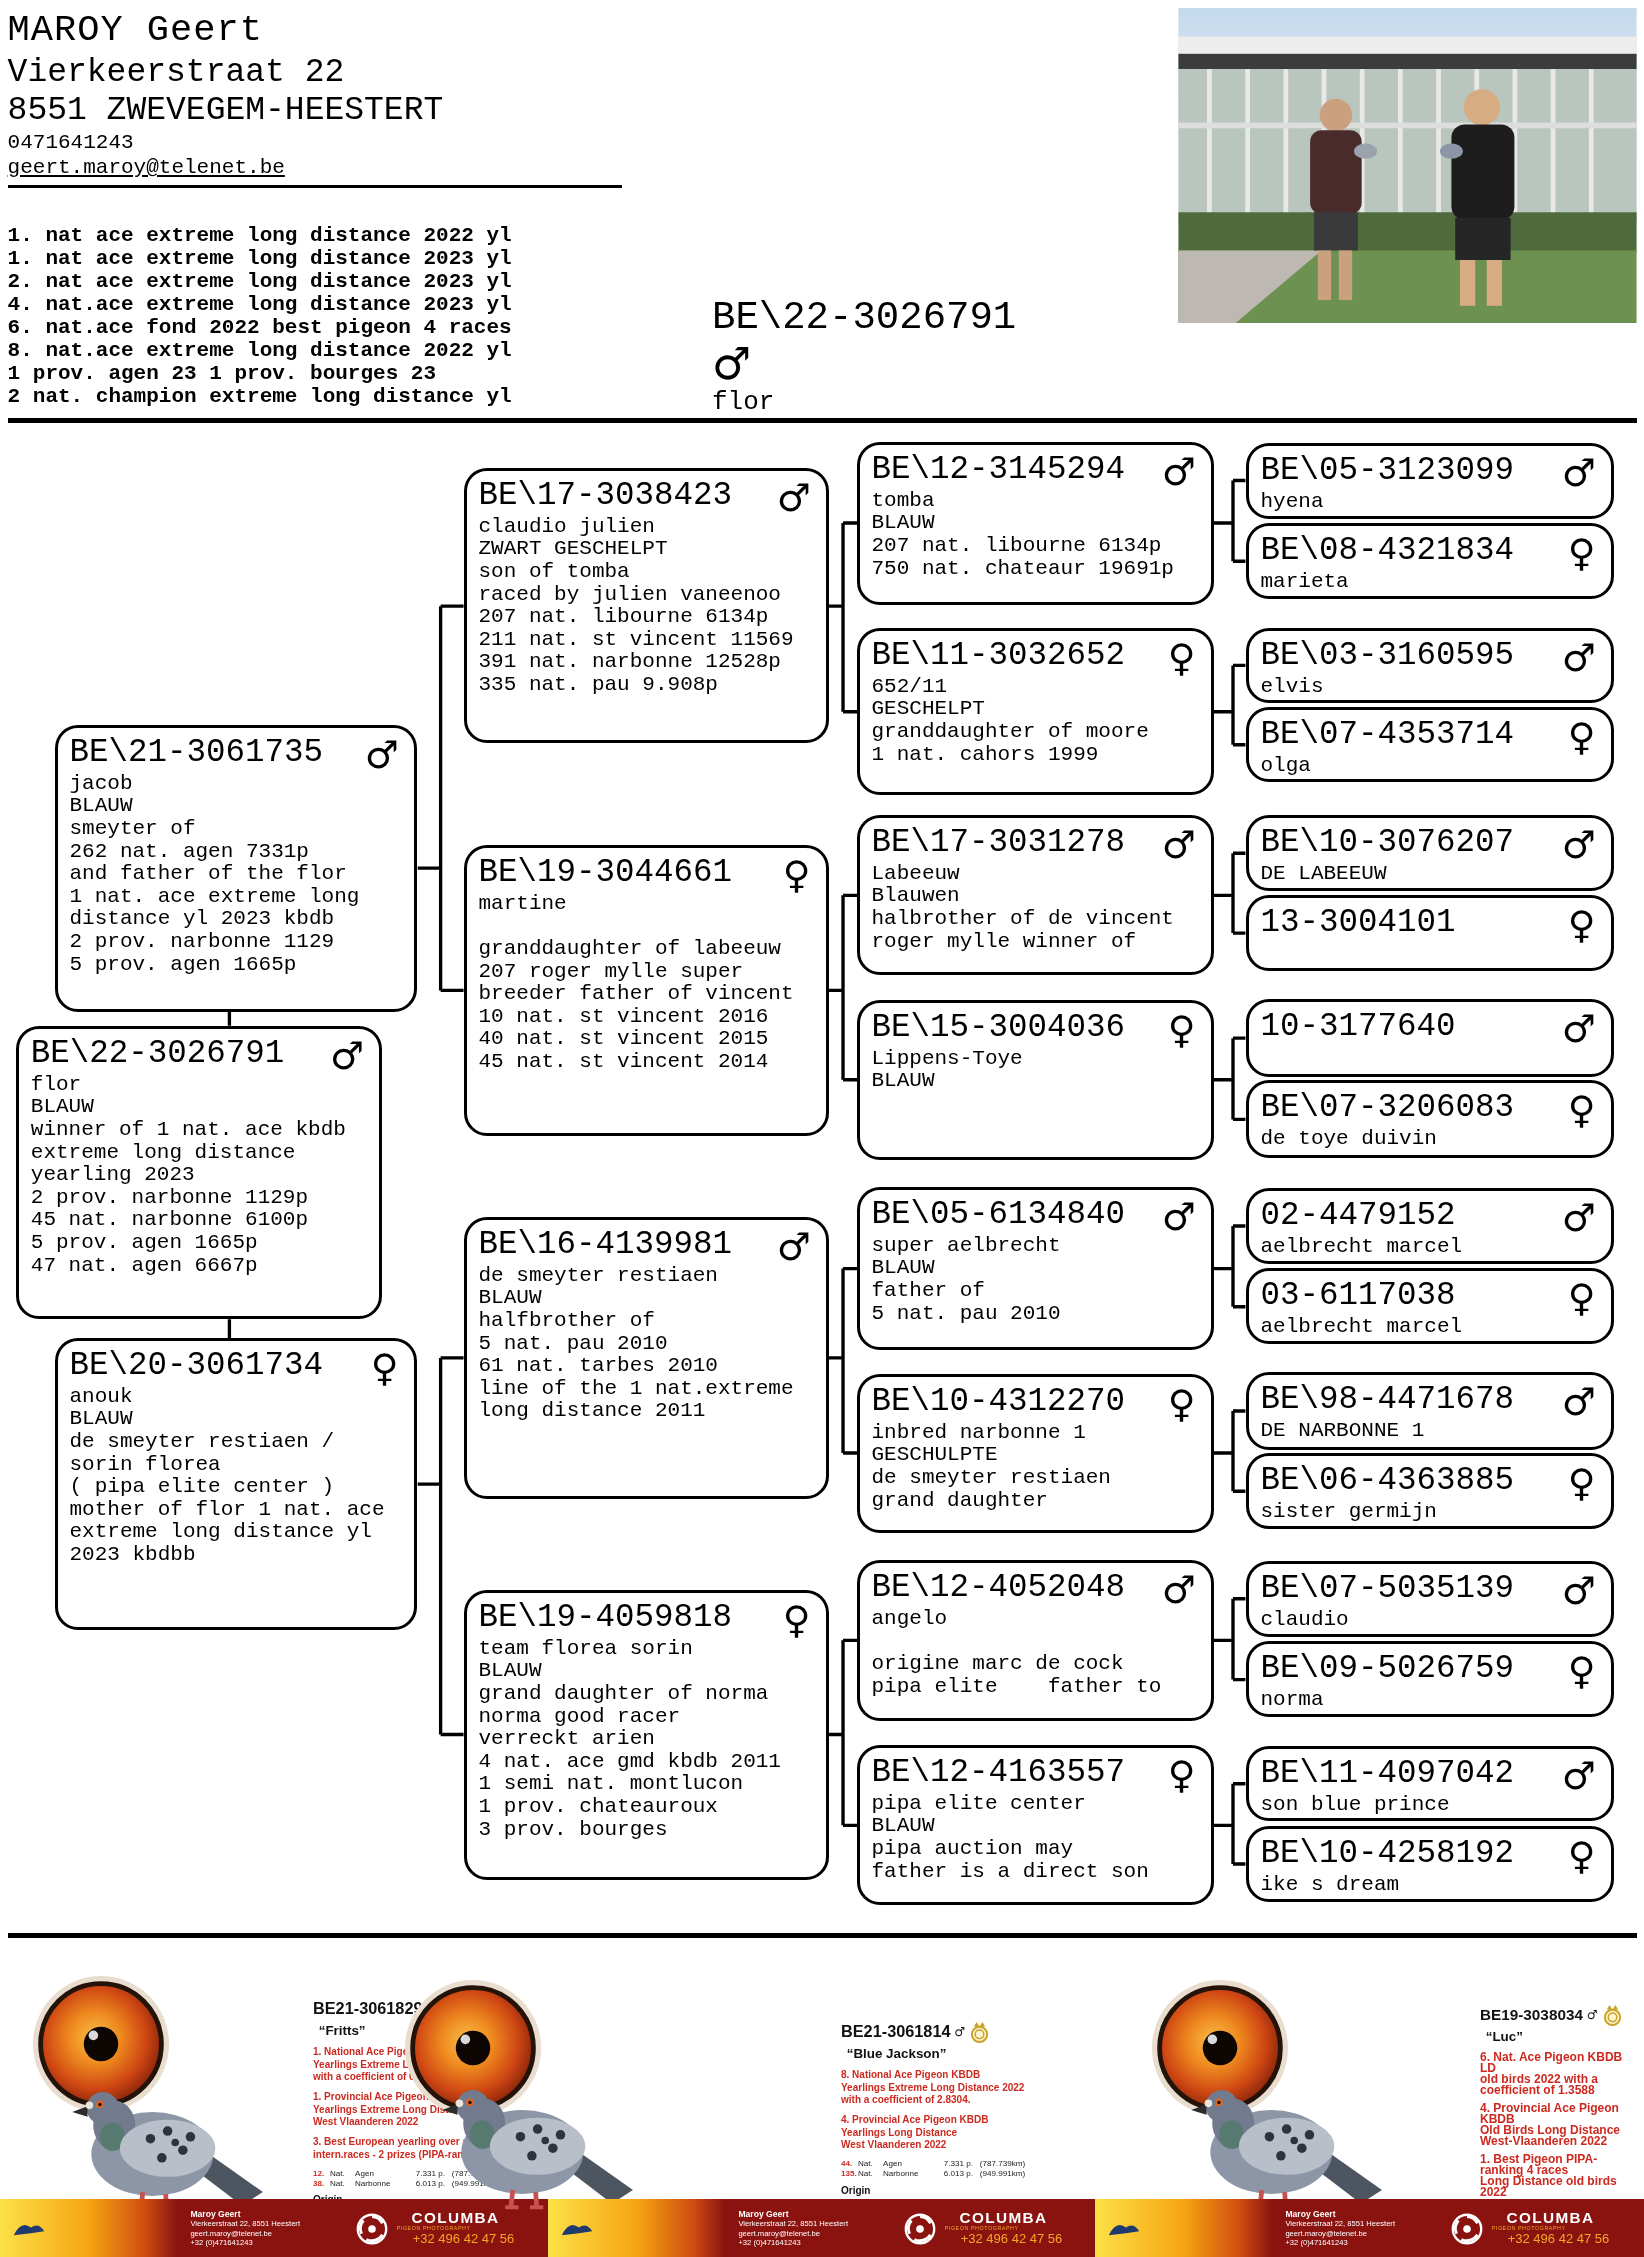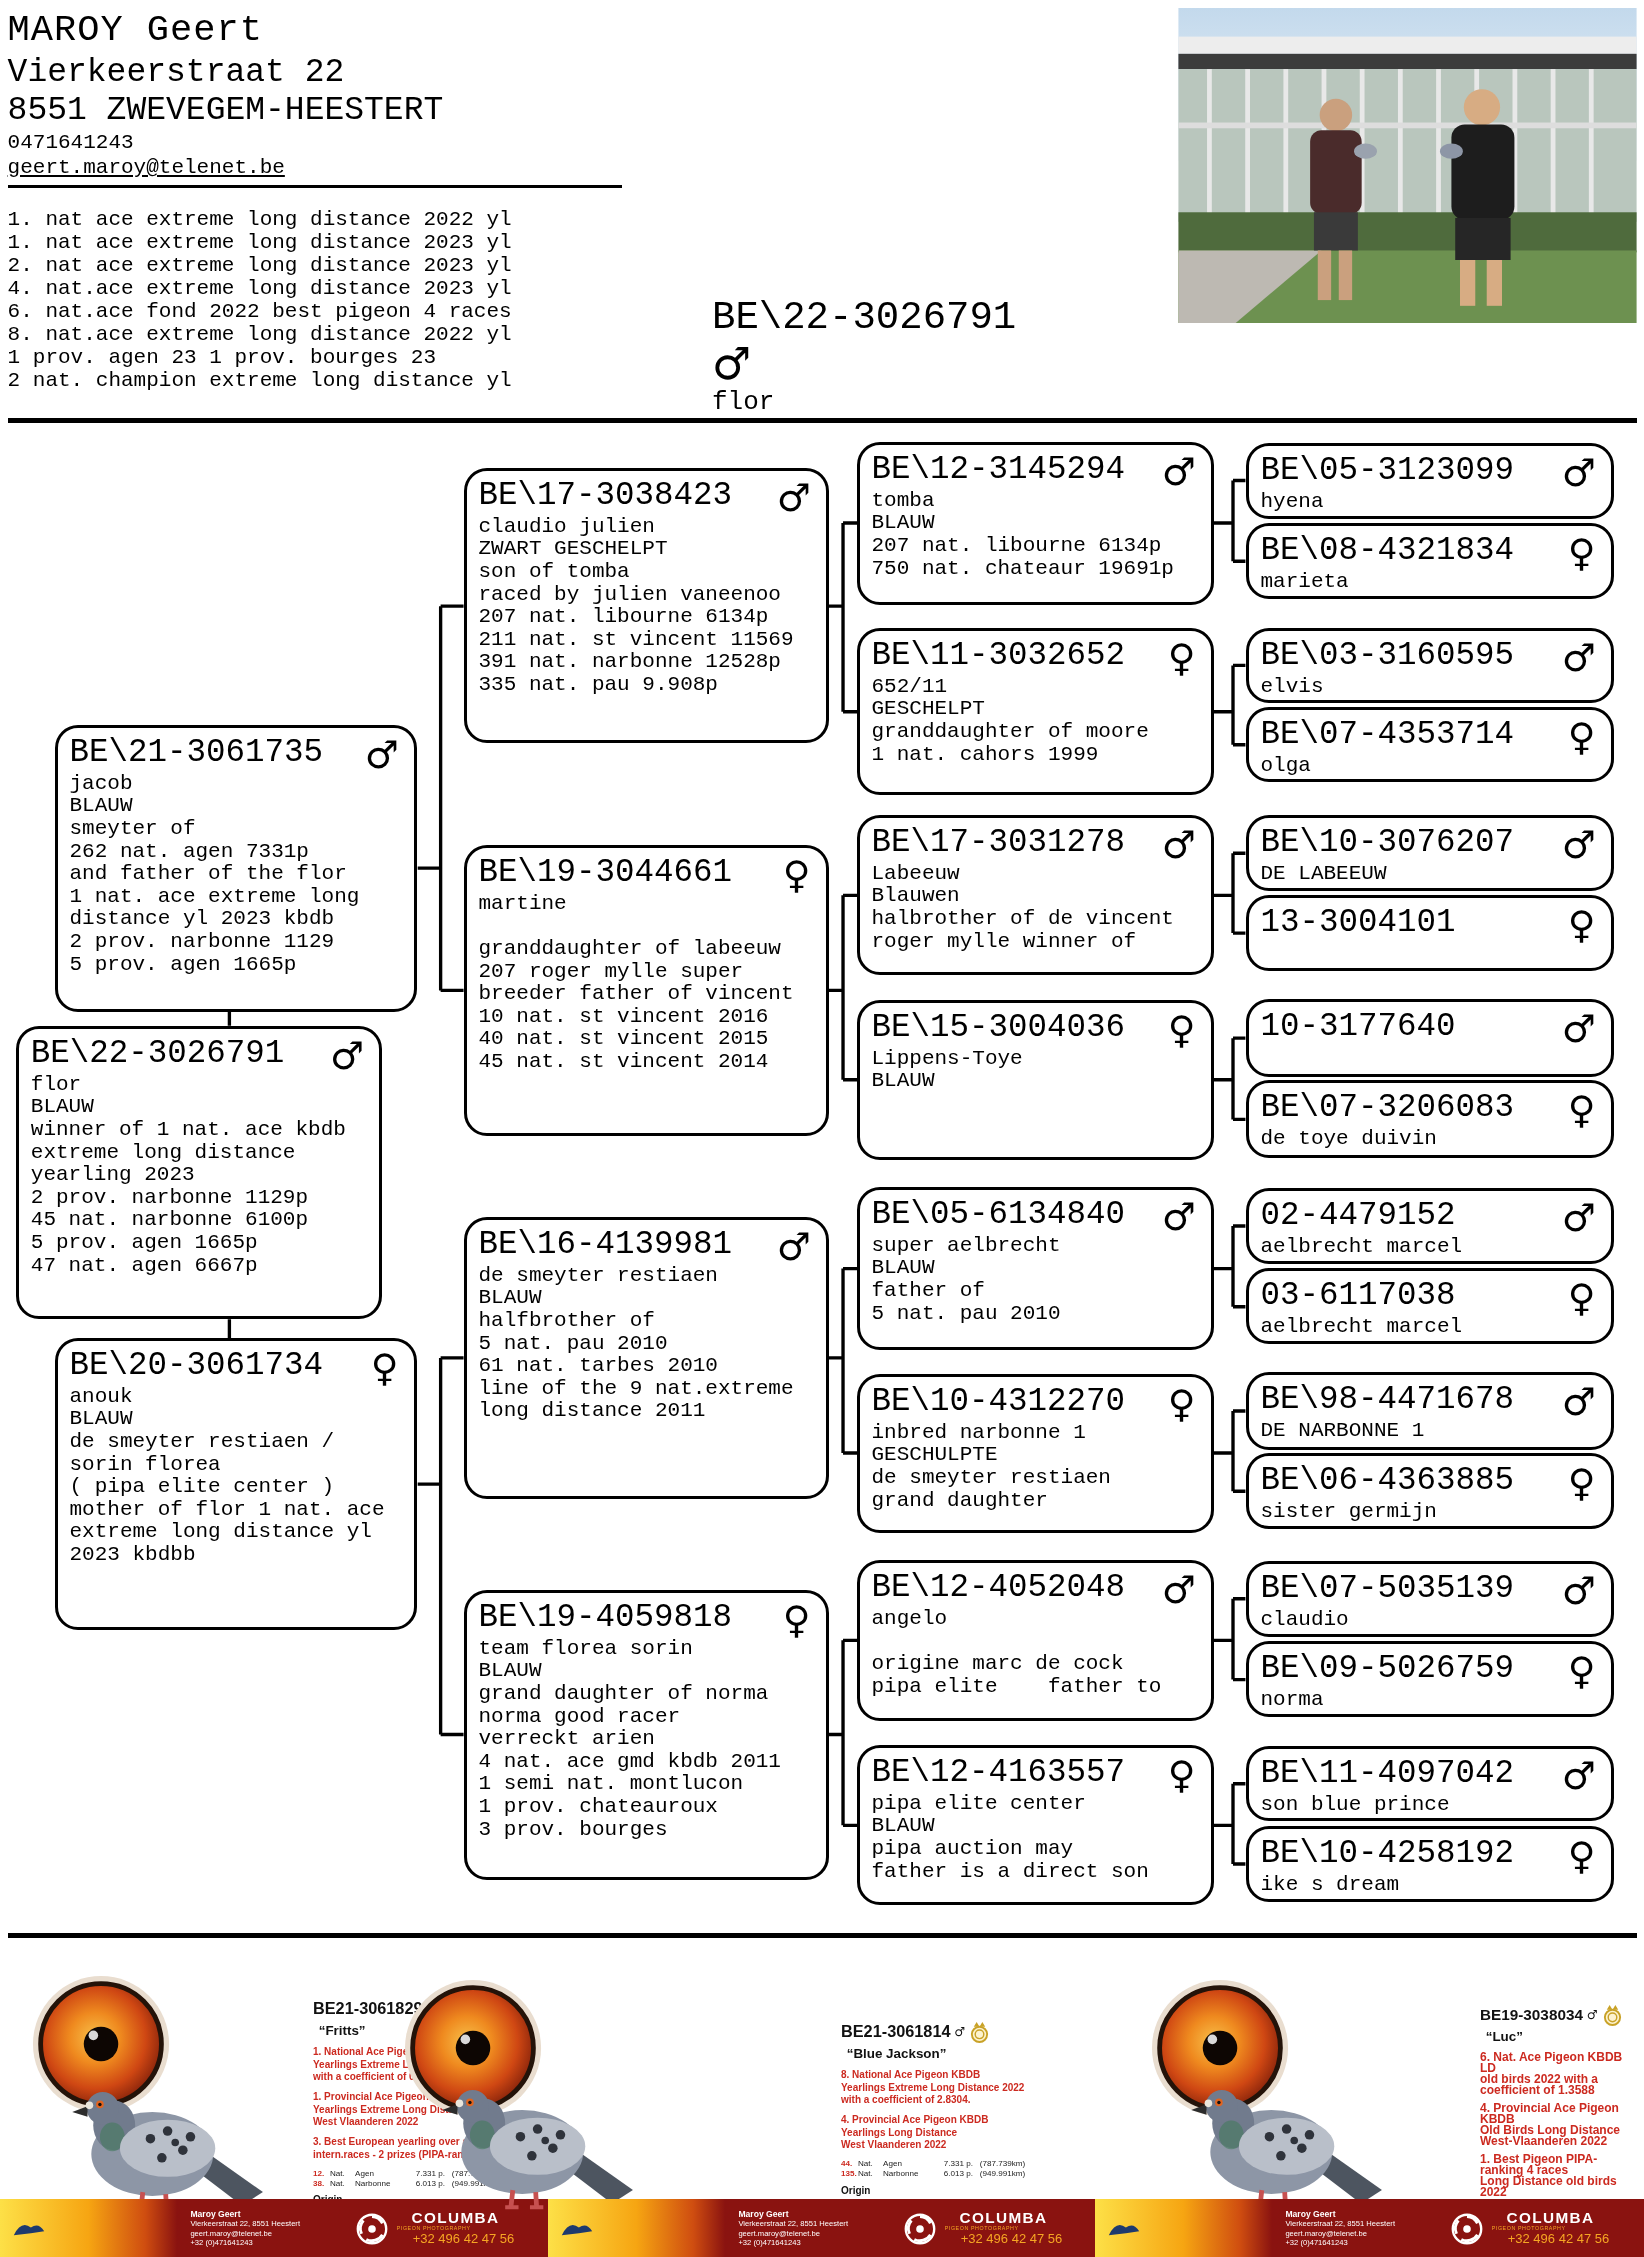--- a/index.html
+++ b/index.html
@@ -5,21 +5,21 @@
   html,body{margin:0;padding:0;background:#888;}
   .page{position:relative;width:1644px;height:2258px;background:#fff;margin:0 auto;
         font-family:"Liberation Mono",monospace;color:#000;overflow:hidden;}
 
   
   .owner{position:absolute;left:7.6px;top:5.7px;width:614px;border-bottom:3.8px solid #000;padding-bottom:5.7px;}
   .o-name{font-size:37px;line-height:48px;letter-spacing:1px;}
   .o-street,.o-city{font-size:33px;line-height:38px;}
   .o-phone,.o-email{font-size:21px;line-height:25px;}
   .o-email{text-decoration:underline;}
-  .achievements{position:absolute;left:7.6px;top:208px;}
+  .achievements{position:absolute;left:7.6px;top:224px;font-weight:bold;}
   .ach-line{font-size:21px;line-height:23px;white-space:pre;}
 
   .subject-label{position:absolute;left:712px;top:296px;}
   .s-ring{font-size:39px;line-height:44px;}
   .s-sym{font-family:"DejaVu Sans",sans-serif;font-weight:700;font-size:44px;line-height:48px;}
   .s-name{font-size:26px;line-height:29px;}
 
   .photo{position:absolute;left:1178px;top:7.6px;width:459px;height:315px;}
 
   .rule{position:absolute;left:7.6px;width:1629px;height:4.8px;background:#000;}
@@ -218,21 +218,21 @@
         <div class="pline">45 nat. st vincent 2014</div>
       </div>
       <div class="pnode" style="left: 464px; top: 1217px; width: 365px; height: 282px;">
         <span class="psym">♂</span>
         <div class="pring">BE\16-4139981</div>
         <div class="pline">de smeyter restiaen</div>
         <div class="pline">BLAUW</div>
         <div class="pline">halfbrother of</div>
         <div class="pline">5 nat. pau 2010</div>
         <div class="pline">61 nat. tarbes 2010</div>
-        <div class="pline">line of the 9 nat.extreme</div>
+        <div class="pline">line of the 1 nat.extreme</div>
         <div class="pline">long distance 2011</div>
       </div>
       <div class="pnode" style="left: 464px; top: 1590px; width: 365px; height: 290px;">
         <span class="psym">♀</span>
         <div class="pring">BE\19-4059818</div>
         <div class="pline">team florea sorin</div>
         <div class="pline">BLAUW</div>
         <div class="pline">grand daughter of norma</div>
         <div class="pline">norma good racer</div>
         <div class="pline">verreckt arien</div>

